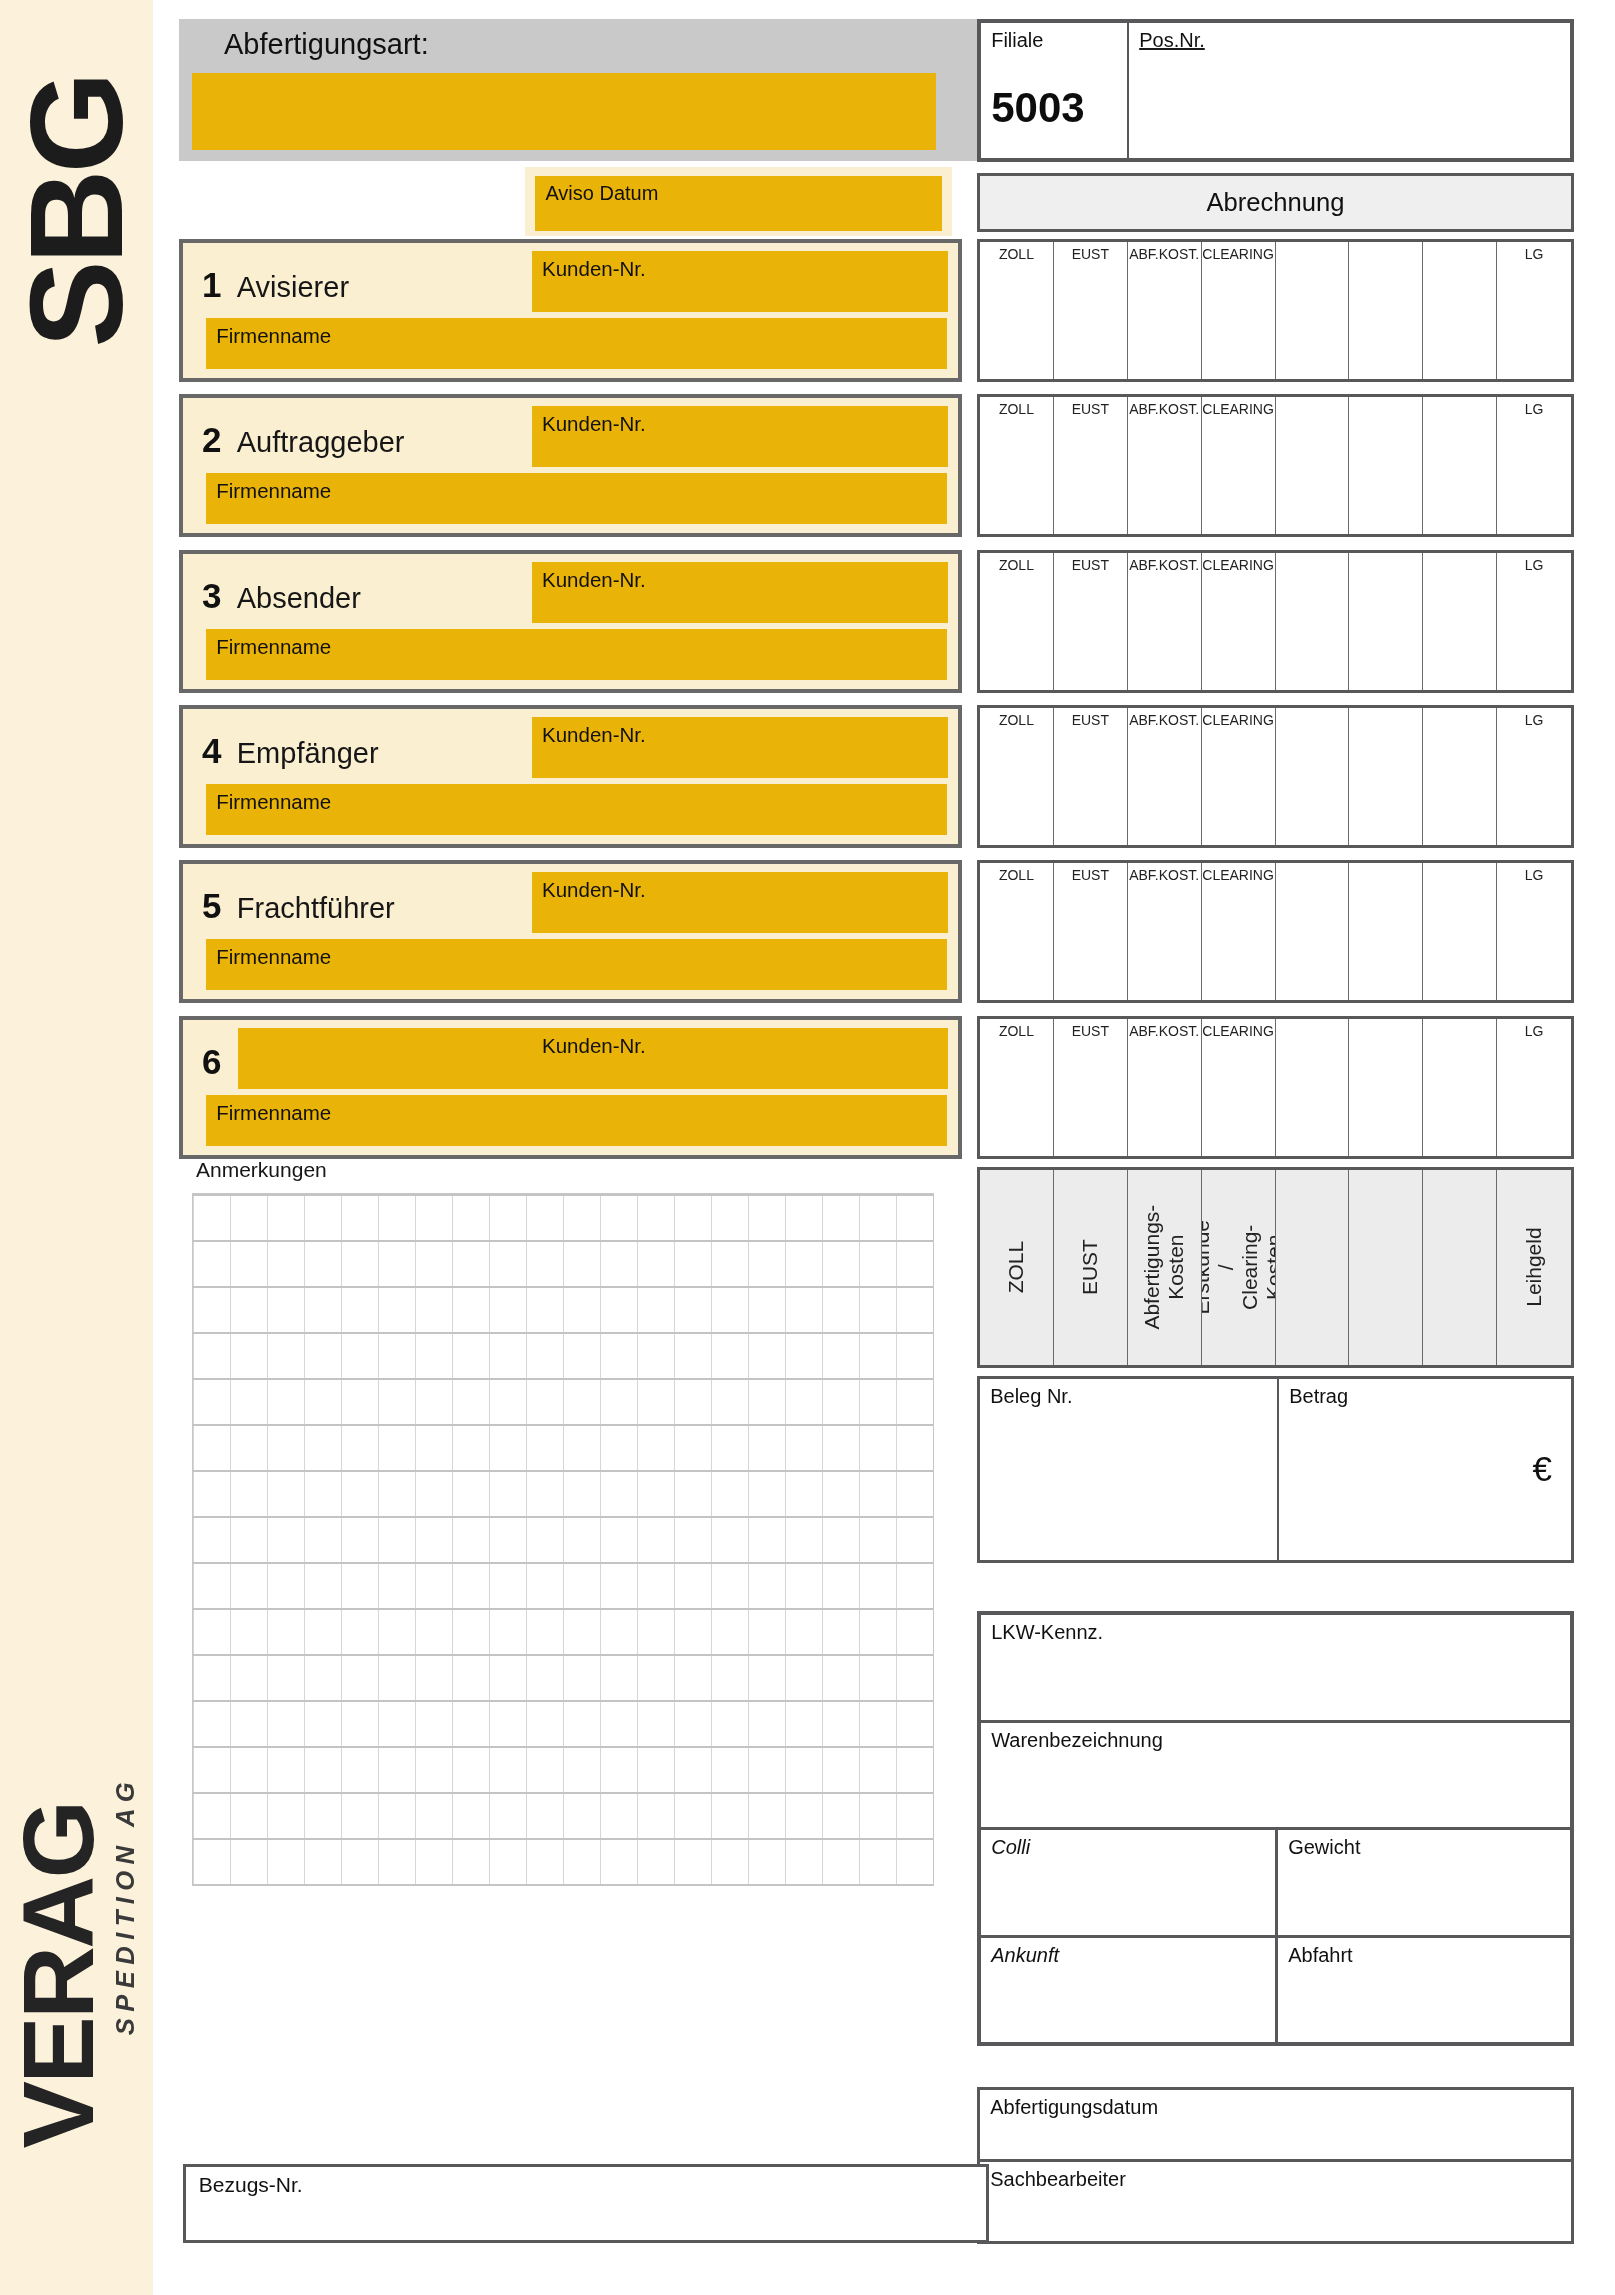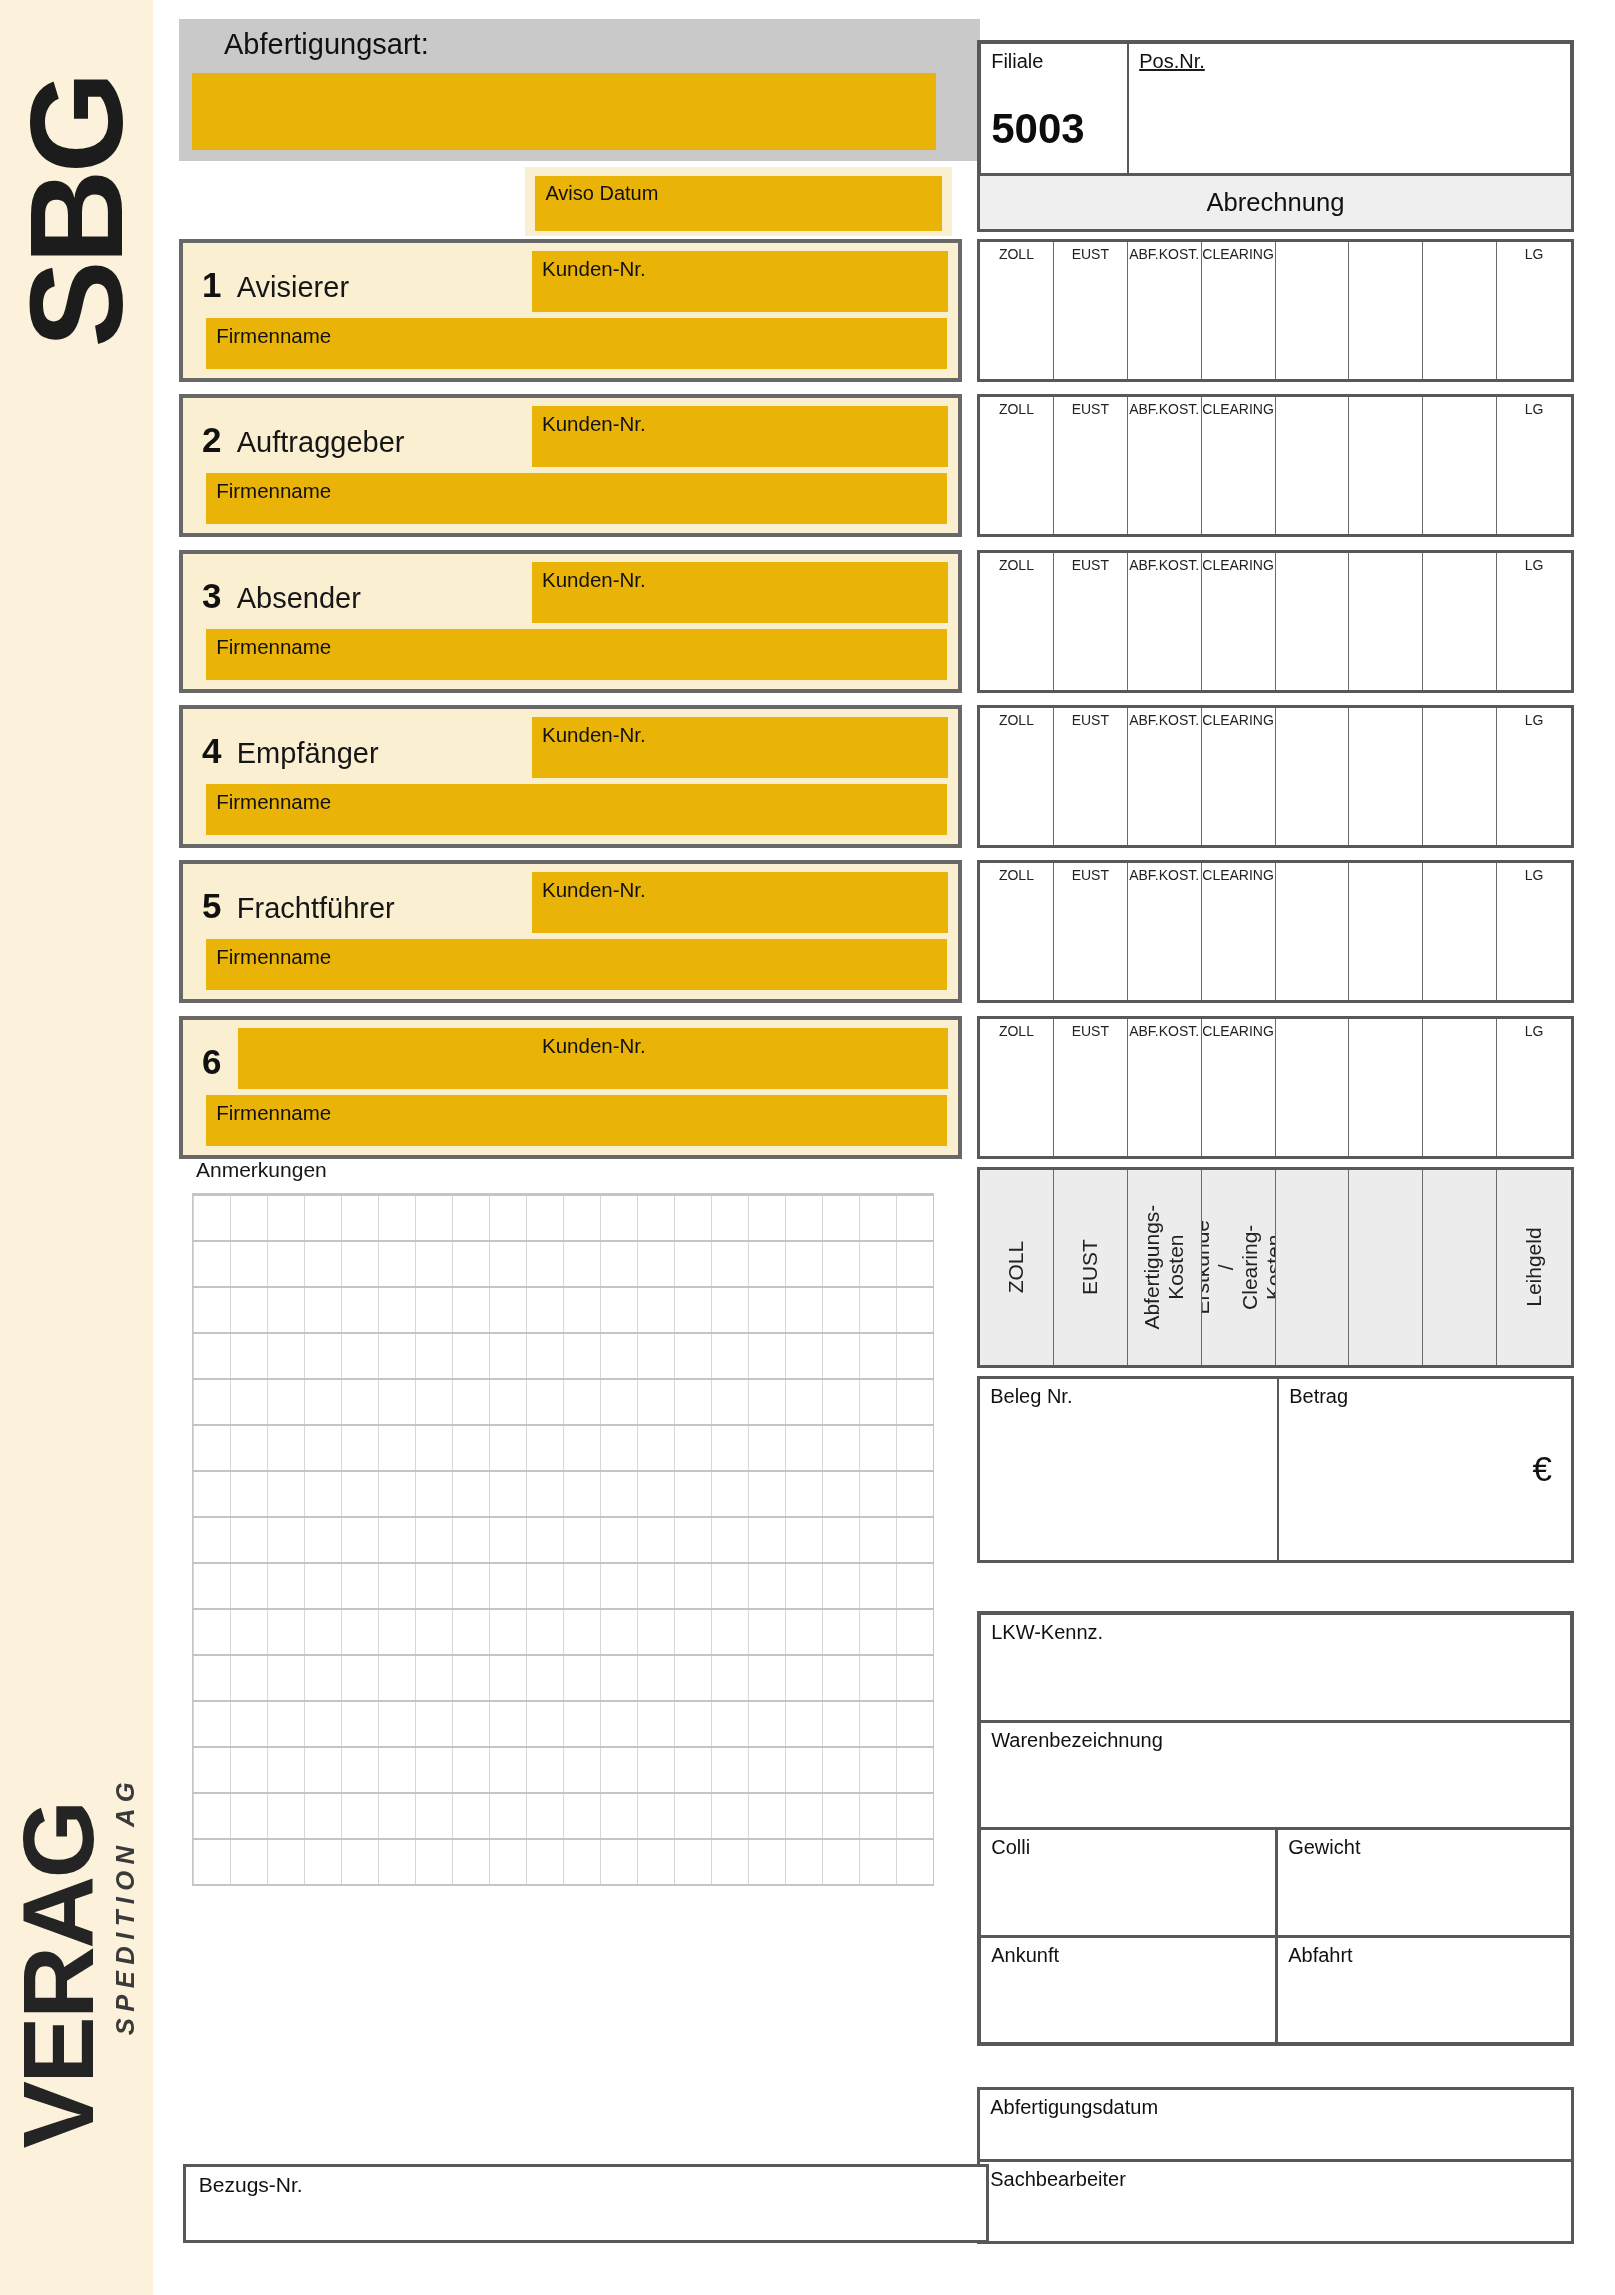--- a/index.html
+++ b/index.html
@@ -23,21 +23,21 @@
   
   .input{background:#eab308;position:absolute;}
   .field-label{font-size:20.5px;color:#111;display:block;padding:6.4px 0 0 10.2px;}
 
   
   .gray-box{position:absolute;left:179px;top:19px;width:770px;height:142px;background:#C9C9C9;padding-left:31px;}
   .gray-label{font-size:29px;color:#111;padding:9px 0 0 14px;}
   .abfertigungsart-input{left:12.8px;top:54px;width:744px;height:77px;}
 
   .filiale-box{position:absolute;left:977px;top:19px;width:597px;height:143px;
-               background:#fff;border:4.5px solid #58585A;box-sizing:border-box;display:flex;margin-top:21px;}
+               background:#fff;border:4.5px solid #58585A;box-sizing:border-box;display:flex;}
   .filiale-cell{width:148px;border-right:2.6px solid #58585A;box-sizing:border-box;position:relative;}
   .pos-cell{flex:1;position:relative;text-decoration:underline;}
   .small-label{font-size:20px;color:#111;padding:6.4px 0 0 10.2px;display:block;}
   .filiale-value{font-size:42px;font-weight:700;color:#0d0d0d;position:absolute;left:10.2px;top:61px;}
 
   
   .aviso-wrap{position:absolute;left:525px;top:167px;width:427px;height:69px;background:#FBEFD2;}
   .aviso-input{left:10.2px;top:9px;width:407px;height:55px;}
 
   
@@ -76,21 +76,21 @@
               repeating-linear-gradient(to bottom,#C4C4C4 0 1.9px,transparent 1.9px 46px),
               repeating-linear-gradient(to right,#D6D6D6 0 1.3px,transparent 1.3px 37px);}
 
   
   .lkw-box{position:absolute;left:977px;top:1611px;width:597px;height:435px;
            border:4.5px solid #58585A;box-sizing:border-box;background:#fff;
            display:flex;flex-direction:column;}
   .lkw-row{border-bottom:3.2px solid #58585A;box-sizing:border-box;position:relative;flex:1;}
   .lkw-row:last-child{border-bottom:none;}
   .split{display:flex;}
-  .split-cell{width:297px;border-right:3.2px solid #58585A;box-sizing:border-box;position:relative;}
+  .split-cell{width:297px;border-right:3.2px solid #58585A;box-sizing:border-box;position:relative;font-style:italic;}
   .split-cell2{flex:1;position:relative;}
 
   .proc-box{position:absolute;left:977px;top:2087px;width:597px;height:157px;
             border:3.8px solid #58585A;box-sizing:border-box;background:#fff;
             display:flex;flex-direction:column;}
   .proc-row1{height:72px;border-bottom:3.2px solid #58585A;box-sizing:border-box;position:relative;}
   .proc-row2{flex:1;position:relative;}
 
   .bezug-box{position:absolute;left:183px;top:2164px;width:806px;height:79px;
              border:3.2px solid #58585A;box-sizing:border-box;background:#fff;position:absolute;}

